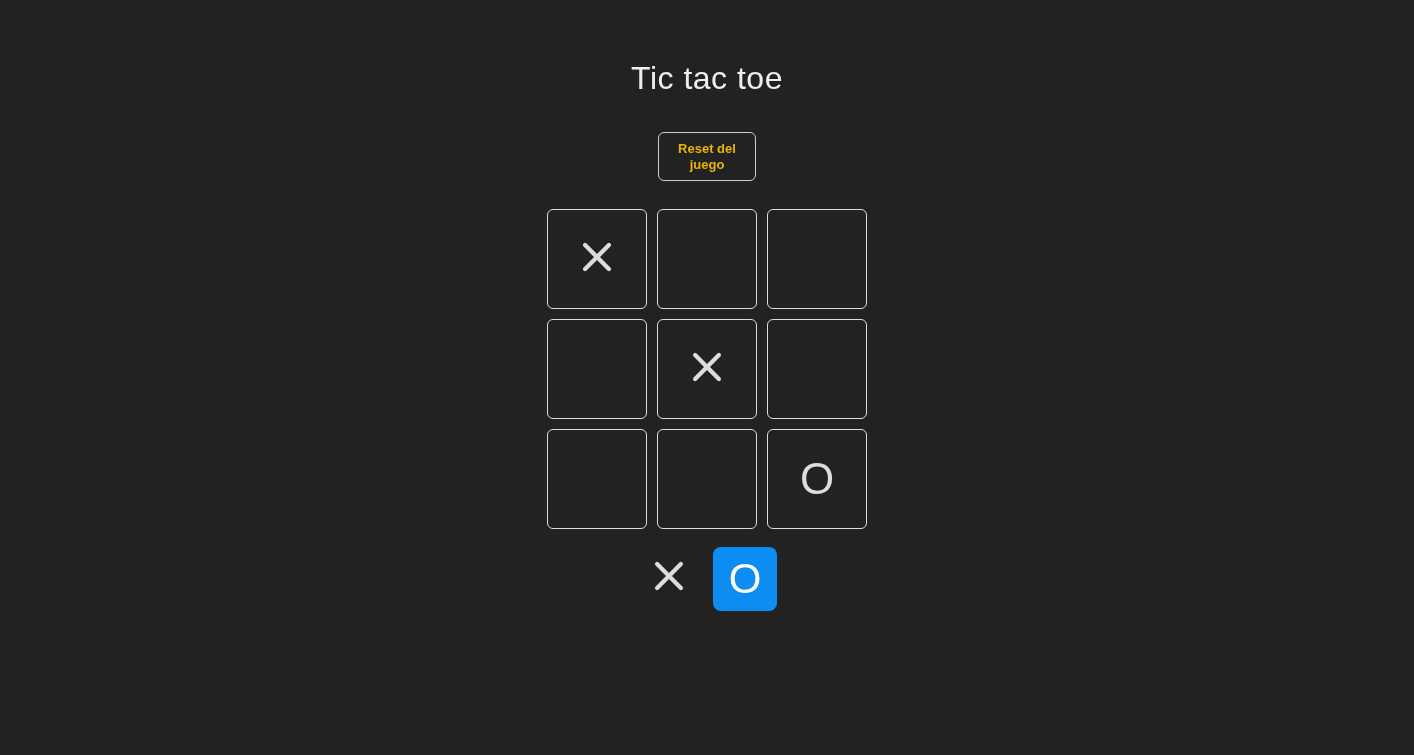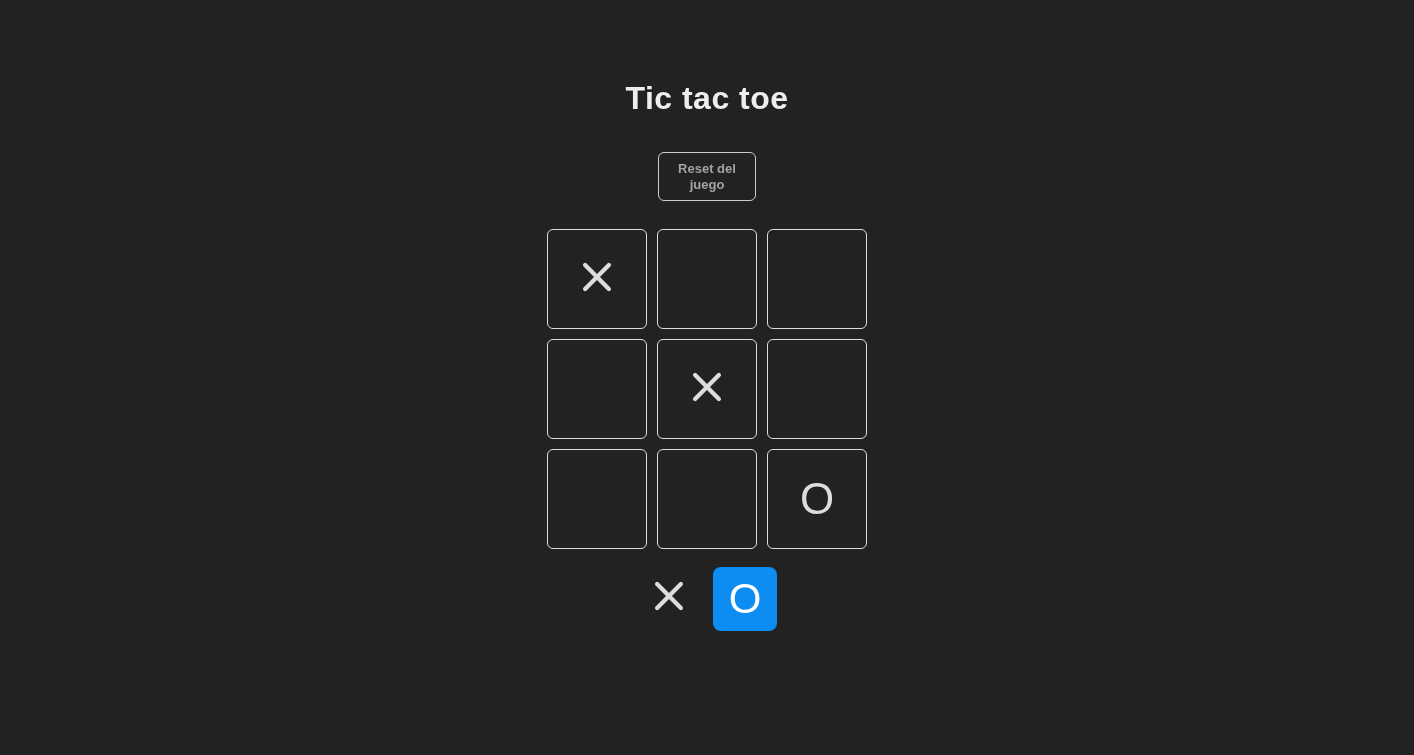--- a/index.html
+++ b/index.html
@@ -12,29 +12,29 @@
       color: #eee;
       font-family: "Segoe UI", Arial, sans-serif;
       width: 1414px;
       height: 755px;
       display: flex;
       flex-direction: column;
       align-items: center;
     }
     .title {
       font-size: 32px;
-      font-weight: 700;
-      margin-top: 80px;
+      font-weight: 400;
+      margin-top: 60px;
       letter-spacing: 0.5px;
     }
     .reset-btn {
       margin-top: 35px;
       background: transparent;
       border: 1px solid #ccc;
-      color: #a3a3a3;
+      color: #eab308;
       font-weight: 700;
       font-size: 13px;
       padding: 8px 14px;
       border-radius: 6px;
       cursor: pointer;
       width: 98px;
       line-height: 1.2;
       font-family: inherit;
     }
     .board {

